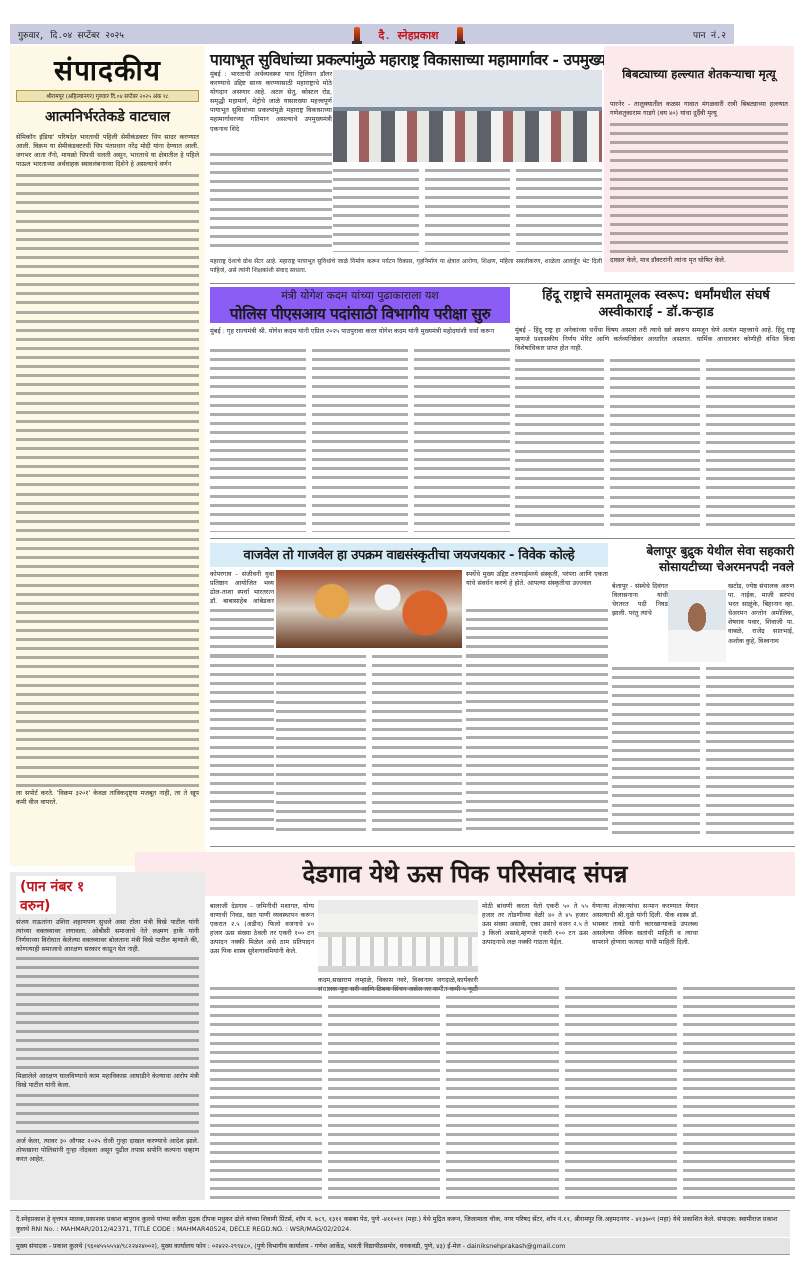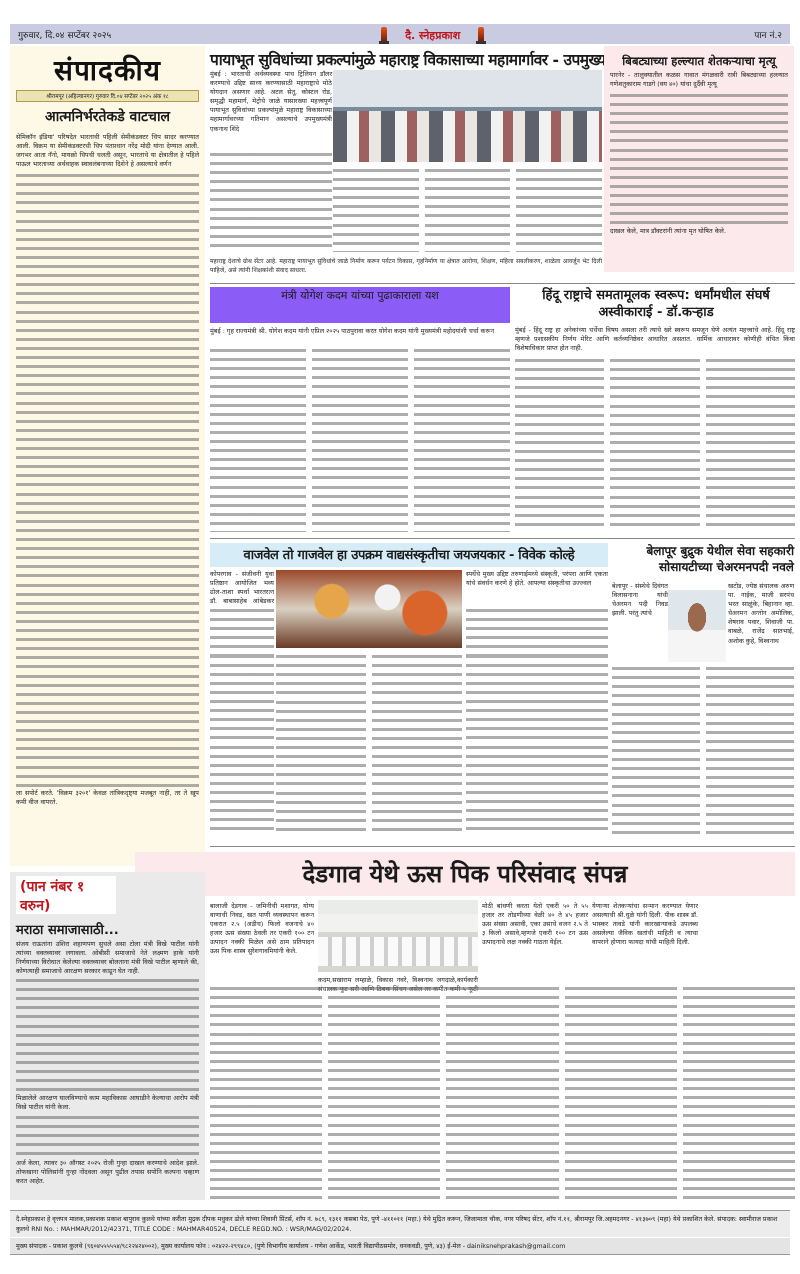--- a/index.html
+++ b/index.html
@@ -1,37 +1,37 @@
 <!DOCTYPE html>
 <html><head>
 <meta charset="utf-8">
 <style>
   * { box-sizing: border-box; margin: 0; padding: 0; }
   body { width: 800px; height: 1274px; background: #ffffff; font-family: "DejaVu Sans", sans-serif; color: #1a1a1a; position: relative; overflow: hidden; }
   .abs { position: absolute; }
-  .masthead { left: 10px; top: 24px; width: 780px; height: 20px; background: #c9cbe0; display: flex; align-items: center; justify-content: space-between; padding: 0 8px; font-size: 9px; }
+  .masthead { left: 10px; top: 24px; width: 724px; height: 20px; background: #c9cbe0; display: flex; align-items: center; justify-content: space-between; padding: 0 8px; font-size: 9px; font-family: Liberation Mono, monospace; }
   .masthead .center { display: flex; align-items: center; gap: 18px; color: #c0161e; font-weight: bold; font-size: 11px; }
   .lamp { width: 6px; height: 14px; background: linear-gradient(#e0561a, #7a1d0a); border-radius: 2px 2px 0 0; position: relative; }
   .lamp::after { content: ""; position: absolute; left: -2px; bottom: -3px; width: 10px; height: 3px; background: #333; }
   .col-left { left: 10px; top: 46px; width: 195px; height: 820px; background: #fdf9e6; }
   .sampadakiya-title { font-family: "DejaVu Serif", serif; font-weight: bold; font-size: 28px; text-align: center; color: #111; padding-top: 4px; letter-spacing: 1px; }
   .sampadakiya-bar { margin: 2px 6px; background: #ece3b5; border: 1px solid #b49a4a; font-size: 5.5px; text-align: center; padding: 1px; }
   .edit-headline { font-size: 14px; font-weight: bold; text-align: center; margin: 4px 0 8px; }
   .textcol { font-size: 6.4px; line-height: 9.1px; text-align: justify; color: #2a2a2a; padding: 0 6px; }
   .filler { display: block; background: repeating-linear-gradient(#fff0 0 3px, #6b6b6b 3px 6px, #fff0 6px 9.1px); opacity: .55; }
   .col-left .filler { background: repeating-linear-gradient(#fff0 0 3px, #6b6b6b 3px 6px, #fff0 6px 9.1px); }
   .hl-main { left: 210px; top: 48px; width: 392px; font-size: 15.5px; font-weight: bold; text-align: center; white-space: nowrap; letter-spacing: -0.5px; }
   .photo-crowd { background: radial-gradient(circle at 30% 40%, #e6a54a 0 12%, transparent 13%), radial-gradient(circle at 60% 35%, #f2f2f2 0 10%, transparent 11%), radial-gradient(circle at 80% 55%, #d9652c 0 14%, transparent 15%), linear-gradient(#9c4a2a, #d9d0c1 50%, #6a3a24); }
   .photo-meet { background: linear-gradient(#dfe4ea 0 40%, #7a8b9c 40% 45%, #e9ecef 45% 100%); }
   .photo-meet::after { content: ""; position: absolute; left: 0; right: 0; bottom: 0; height: 55%; background: repeating-linear-gradient(90deg, #3d3f4a 0 14px, #f3f3f1 14px 26px, #8d3d3d 26px 36px, #e8e6e0 36px 48px); opacity: .8; }
   .photo-farm { background: linear-gradient(#e9ece9 0 20%, #f2f2f0 20% 45%, #d6d6d2 45% 100%); }
   .photo-farm::after { content: ""; position: absolute; left: 0; right: 0; bottom: 8%; height: 40%; background: repeating-linear-gradient(90deg, #fafafa 0 10px, #cfcfcf 10px 14px); }
   .photo-portrait { background: radial-gradient(ellipse at 50% 38%, #9b6a4e 0 22%, transparent 23%), linear-gradient(#dfe6ec 0 55%, #f5f5f5 55%); }
   .side-box-pink { left: 604px; top: 46px; width: 190px; height: 226px; background: #fbe9ec; }
-  .side-hl { font-size: 11.5px; font-weight: bold; text-align: center; line-height: 15px; padding-top: 8px; }
+  .side-hl { font-size: 11.5px; font-weight: bold; text-align: center; line-height: 15px; padding-top: 21px; }
   .blue-box { left: 210px; top: 287px; width: 300px; height: 36px; background: #8b5cf6; text-align: center; }
   .blue-box .kicker { font-size: 11px; }
   .blue-box .hl { font-size: 15.5px; font-weight: bold; letter-spacing: -0.5px; white-space: nowrap; }
   .hl-hindu { left: 515px; top: 286px; width: 282px; text-align: center; font-size: 13px; line-height: 17px; font-weight: 600; }
   .divider { background: #888; height: 1px; }
   .hl-vajvel { left: 210px; top: 543px; width: 398px; height: 24px; background: #d6ecf7; font-size: 13px; font-weight: 600; text-align: center; line-height: 24px; white-space: nowrap; letter-spacing: -0.3px; }
   .hl-belapur { left: 612px; top: 543px; width: 182px; font-size: 12px; font-weight: bold; text-align: right; line-height: 16px; }
   .hl-dedgaon { left: 135px; top: 852px; width: 660px; height: 44px; background: #fbe9ec; font-size: 24px; font-weight: bold; text-align: center; line-height: 44px; }
   .col-left2 { left: 10px; top: 872px; width: 195px; height: 328px; background: #eaeaea; }
   .pan-nambar { margin: 4px 6px; background: #fff; color: #c0161e; font-size: 14px; font-weight: bold; padding: 0 4px; width: 100px; }
@@ -72,31 +72,32 @@
 <div class="abs photo-meet" style="left:333px;top:70px;width:269px;height:92px"></div>
 <div class="abs" style="left:333px;top:166px;width:269px;height:86px;display:flex;gap:6px">
   <span class="filler" style="flex:1;height:86px"></span>
   <span class="filler" style="flex:1;height:86px"></span>
   <span class="filler" style="flex:1;height:86px"></span>
 </div>
 <div class="abs textcol" style="left:210px;top:256px;width:392px;padding:0;font-size:6px;line-height:9px;height:18px;overflow:hidden">महाराष्ट्र देशाचे ग्रोथ सेंटर आहे. महाराष्ट्र पायाभूत सुविधांचे जाळे निर्माण करून पर्यटन विकास, गृहनिर्माण या क्षेत्रात आरोग्य, शिक्षण, महिला सबलीकरण, शाळेला आवर्जून भेट दिली पाहिजे, असे त्यांनी शिक्षकांशी संवाद साधला.</div>
 
 <div class="abs side-box-pink">
   <div class="side-hl">बिबट्याच्या हल्ल्यात शेतकऱ्याचा मृत्यू</div>
-  <div class="textcol" style="margin-top:2px">पारनेर - तालुक्यातील कळस गावात मंगळवारी रात्री बिबट्याच्या हल्ल्यात गणेशतुकाराम गाडगे (वय ४०) यांचा दुर्दैवी मृत्यू</div>
+  <div class="textcol" style="margin-top:18px">पारनेर - तालुक्यातील कळस गावात मंगळवारी रात्री बिबट्याच्या हल्ल्यात गणेशतुकाराम गाडगे (वय ४०) यांचा दुर्दैवी मृत्यू</div>
   <div class="textcol" style="margin-top:2px">
       <span class="filler" style="height:136px"></span>
     </div>
   <div class="textcol">दाखल केले, मात्र डॉक्टरांनी त्यांना मृत घोषित केले.</div>
 </div>
 
 <div class="abs divider" style="left:210px;top:283px;width:585px"></div>
 
 <div class="abs blue-box">
   <div class="kicker">मंत्री योगेश कदम यांच्या पुढाकाराला यश</div>
+  <div class="hl">पोलिस पीएसआय पदांसाठी विभागीय परीक्षा सुरु</div>
 </div>
 <div class="abs textcol" style="left:210px;top:327px;width:300px;padding:0">मुंबई : गृह राज्यमंत्री श्री. योगेश कदम यांनी एप्रिल २०२५ पाठपुरावा करत योगेश कदम यांनी मुख्यमंत्री महोदयांशी चर्चा करून</div>
 <div class="abs" style="left:210px;top:346px;width:300px;height:186px;display:flex;gap:6px">
   <span class="filler" style="flex:1;height:186px"></span>
   <span class="filler" style="flex:1;height:186px"></span>
   <span class="filler" style="flex:1;height:186px"></span>
 </div>
 
 <div class="abs hl-hindu">हिंदू राष्ट्राचे समतामूलक स्वरूप: धर्मांमधील संघर्ष अस्वीकाराई - डॉ.कऱ्हाड</div>
 <div class="abs textcol" style="left:515px;top:326px;width:280px;padding:0;height:28px;overflow:hidden">मुंबई - हिंदू राष्ट्र हा अनेकांच्या चर्चेचा विषय असला तरी त्याचे खरे स्वरूप समजून घेणे अत्यंत महत्त्वाचे आहे. हिंदू राष्ट्र म्हणजे प्रशासकीय निर्णय मेरिट आणि कर्तव्यनिष्ठेवर आधारित असतात. धार्मिक आधारावर कोणीही वंचित किंवा विशेषाधिकार प्राप्त होत नाही.</div>
@@ -117,21 +118,21 @@
   </div>
 <div class="abs" style="left:276px;top:652px;width:186px;height:184px;display:flex;gap:6px">
   <span class="filler" style="flex:1;height:184px"></span>
   <span class="filler" style="flex:1;height:184px"></span>
 </div>
 <div class="abs" style="left:466px;top:606px;width:142px;height:230px">
     <span class="filler" style="height:230px"></span>
   </div>
 
 <div class="abs hl-belapur">बेलापूर बुद्रुक येथील सेवा सहकारी सोसायटीच्या चेअरमनपदी नवले</div>
-<div class="abs textcol" style="left:612px;top:582px;width:56px;padding:0;height:64px;overflow:hidden">बेलापूर - संस्थेचे दिवंगत विलासनाना यांची चेअरमन पदी निवड झाली. परंतु त्यांचे</div>
+<div class="abs textcol" style="left:612px;top:582px;width:56px;padding:0;height:64px;overflow:hidden">बेलापूर - संस्थेचे दिवंगत विलासनाना यांची चेरतरत पदी निवड झाली. परंतु त्यांचे</div>
 <div class="abs photo-portrait" style="left:668px;top:590px;width:58px;height:72px"></div>
 <div class="abs textcol" style="left:728px;top:582px;width:66px;padding:0;height:80px;overflow:hidden">खटोड, ज्येष्ठ संचालक अरुण पा. नाईक, माजी सरपंच भरत साळुंके, बिहानान व्हा. चेअरमन अन्तोन अमोलिक, शेषराव पवार, शिवाजी पा. वाबळे, राजेंद्र सातभाई, अशोक कुहे, विश्वनाथ</div>
 <div class="abs" style="left:612px;top:664px;width:182px;height:172px;display:flex;gap:6px">
   <span class="filler" style="flex:1;height:172px"></span>
   <span class="filler" style="flex:1;height:172px"></span>
 </div>
 
 <div class="abs divider" style="left:210px;top:846px;width:585px"></div>
 
 <div class="abs hl-dedgaon">देडगाव येथे ऊस पिक परिसंवाद संपन्न</div>
@@ -143,21 +144,20 @@
 <div class="abs" style="left:210px;top:984px;width:585px;height:220px;display:flex;gap:6px">
   <span class="filler" style="flex:1;height:220px"></span>
   <span class="filler" style="flex:1;height:220px"></span>
   <span class="filler" style="flex:1;height:220px"></span>
   <span class="filler" style="flex:1;height:220px"></span>
   <span class="filler" style="flex:1;height:220px"></span>
 </div>
 
 <div class="abs col-left2">
   <div class="pan-nambar">(पान नंबर १ वरुन)</div>
-  <div class="sub-hl">मराठा समाजासाठी...</div>
   <div class="textcol">संजय राऊतांना उशिरा शहाणपण सुचले असा टोला मंत्री विखे पाटील यांनी त्यांच्या वक्तव्यावर लगावला. ओबीसी समाजाचे नेते लक्ष्मण हाके यांनी निर्णयाच्या विरोधात केलेल्या वक्तव्यावर बोलताना मंत्री विखे पाटील म्हणाले की, कोणत्याही समाजाचे आरक्षण सरकार काढून घेत नाही.</div>
   <div class="textcol">
       <span class="filler" style="height:118px"></span>
     </div>
   <div class="textcol">मिळालेले आरक्षण घालविण्याचे काम महाविकास आघाडीने केल्याचा आरोप मंत्री विखे पाटील यांनी केला.</div>
   <div class="textcol">
       <span class="filler" style="height:46px"></span>
     </div>
   <div class="textcol">अर्ज केला, त्यावर ३० ऑगस्ट २०२५ रोजी गुन्हा दाखल करण्याचे आदेश झाले. तोफखाना पोलिसांनी गुन्हा नोंदवला असून पुढील तपास सपोनि कल्पना चव्हाण करत आहेत.</div>
 </div>

